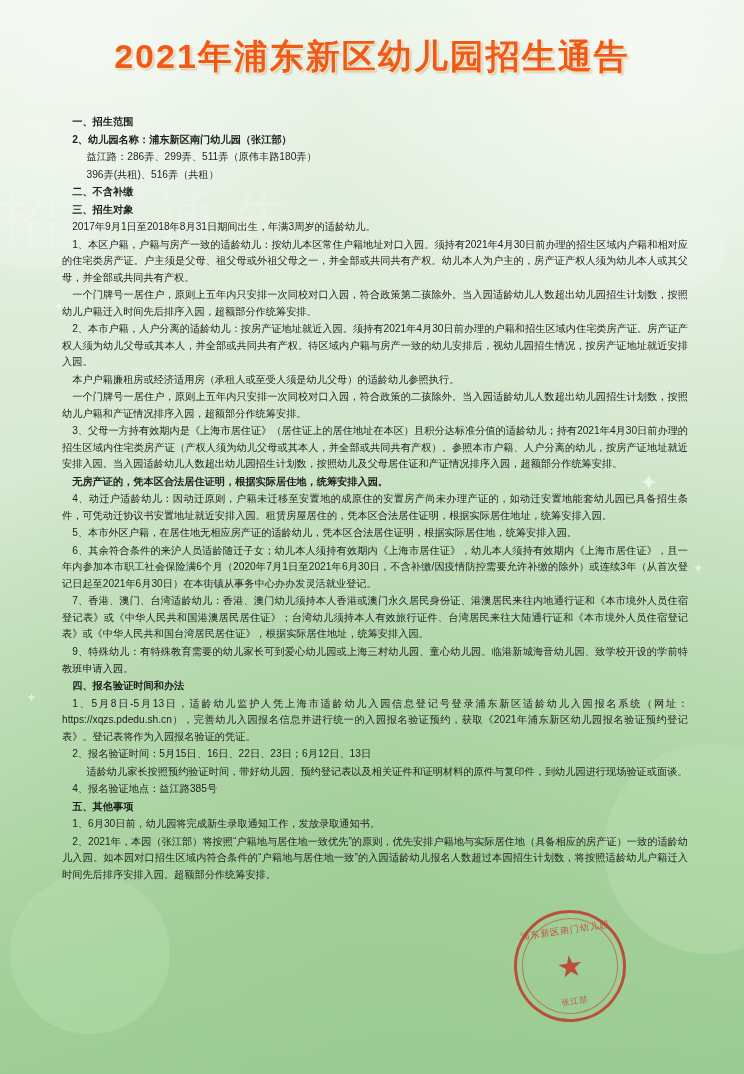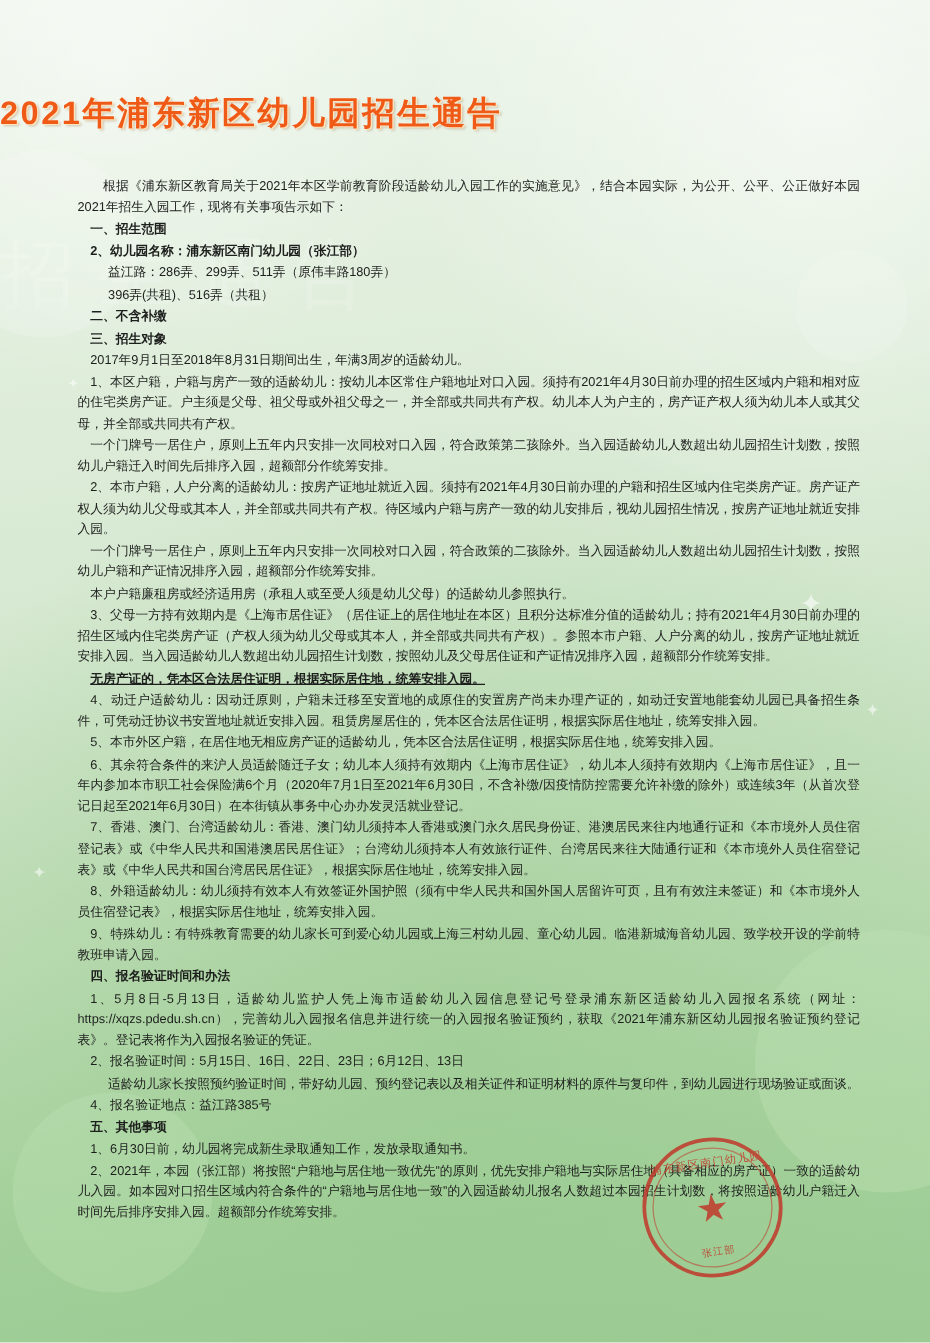--- a/index.html
+++ b/index.html
@@ -57,22 +57,23 @@
     color: rgba(255,255,255,0.16);
     letter-spacing: 18px;
     font-family: "Liberation Serif", serif;
     pointer-events: none;
     user-select: none;
   }
 
   .title {
     position: relative;
     margin: 0;
-    padding: 73px 0 6px 0;
-    font-size: 26px;
+    padding: 34px 0 6px 0;
+    text-align: center;
+    font-size: 34px;
     font-weight: bold;
     letter-spacing: 2px;
     font-family: "Liberation Sans", sans-serif;
     color: #ef5a16;
     text-shadow:
       0 0 1px #ffffff,
       1px 1px 0 #ffe2b0,
       2px 2px 2px rgba(120,50,0,0.25);
   }
 
@@ -95,21 +96,21 @@
     font-weight: bold;
     text-indent: 1em;
   }
   .sub {
     text-indent: 1em;
   }
   .sub2 {
     text-indent: 2.4em;
   }
   .b { font-weight: bold; }
-  .u { text-decoration: underline; }
+  .u { }
   .kname { font-weight: bold; }
 
   .seal {
     position: absolute;
     right: 118px;
     bottom: 52px;
     width: 112px;
     height: 112px;
     border: 3px solid #c0392b;
     border-radius: 50%;
@@ -168,43 +169,41 @@
   <div class="star s1">✦</div>
   <div class="star s2">✦</div>
   <div class="star s3">✦</div>
   <div class="star s4">✦</div>
   <div class="watermark">招生通告</div>
 
   <h1 class="title">2021年浦东新区幼儿园招生通告</h1>
 
   <div class="content">
 
-    <p class="indent2">根据《浦东新区教育局关于2021年本区学前教育阶段适龄幼儿入园工作的实施意见》，结合本园实际，为公开、公平、公正做好本园2021年招生入园工作，现将有关事项告示如下：</p>
 
     <p class="sect">一、招生范围</p>
     <p class="sub"><span class="kname">2、幼儿园名称：浦东新区南门幼儿园（张江部）</span></p>
     <p class="sub2">益江路：286弄、299弄、511弄（原伟丰路180弄）</p>
     <p class="sub2">396弄(共租)、516弄（共租）</p>
 
     <p class="sect">二、不含补缴</p>
 
     <p class="sect">三、招生对象</p>
     <p class="sub">2017年9月1日至2018年8月31日期间出生，年满3周岁的适龄幼儿。</p>
     <p class="sub">1、本区户籍，户籍与房产一致的适龄幼儿：按幼儿本区常住户籍地址对口入园。须持有2021年4月30日前办理的招生区域内户籍和相对应的住宅类房产证。户主须是父母、祖父母或外祖父母之一，并全部或共同共有产权。幼儿本人为户主的，房产证产权人须为幼儿本人或其父母，并全部或共同共有产权。</p>
     <p class="sub">一个门牌号一居住户，原则上五年内只安排一次同校对口入园，符合政策第二孩除外。当入园适龄幼儿人数超出幼儿园招生计划数，按照幼儿户籍迁入时间先后排序入园，超额部分作统筹安排。</p>
     <p class="sub">2、本市户籍，人户分离的适龄幼儿：按房产证地址就近入园。须持有2021年4月30日前办理的户籍和招生区域内住宅类房产证。房产证产权人须为幼儿父母或其本人，并全部或共同共有产权。待区域内户籍与房产一致的幼儿安排后，视幼儿园招生情况，按房产证地址就近安排入园。</p>
+    <p class="sub">本户户籍廉租房或经济适用房（承租人或至受人须是幼儿父母）的适龄幼儿参照执行。</p>
     <p class="sub">一个门牌号一居住户，原则上五年内只安排一次同校对口入园，符合政策的二孩除外。当入园适龄幼儿人数超出幼儿园招生计划数，按照幼儿户籍和产证情况排序入园，超额部分作统筹安排。</p>
-    <p class="sub">本户户籍廉租房或经济适用房（承租人或至受人须是幼儿父母）的适龄幼儿参照执行。</p>
     <p class="sub">3、父母一方持有效期内是《上海市居住证》（居住证上的居住地址在本区）且积分达标准分值的适龄幼儿；持有2021年4月30日前办理的招生区域内住宅类房产证（产权人须为幼儿父母或其本人，并全部或共同共有产权）。参照本市户籍、人户分离的幼儿，按房产证地址就近安排入园。当入园适龄幼儿人数超出幼儿园招生计划数，按照幼儿及父母居住证和产证情况排序入园，超额部分作统筹安排。</p>
     <p class="sub b u">无房产证的，凭本区合法居住证明，根据实际居住地，统筹安排入园。</p>
     <p class="sub">4、动迁户适龄幼儿：因动迁原则，户籍未迁移至安置地的成原住的安置房产尚未办理产证的，如动迁安置地能套幼儿园已具备招生条件，可凭动迁协议书安置地址就近安排入园。租赁房屋居住的，凭本区合法居住证明，根据实际居住地址，统筹安排入园。</p>
     <p class="sub">5、本市外区户籍，在居住地无相应房产证的适龄幼儿，凭本区合法居住证明，根据实际居住地，统筹安排入园。</p>
     <p class="sub">6、其余符合条件的来沪人员适龄随迁子女；幼儿本人须持有效期内《上海市居住证》，幼儿本人须持有效期内《上海市居住证》，且一年内参加本市职工社会保险满6个月（2020年7月1日至2021年6月30日，不含补缴/因疫情防控需要允许补缴的除外）或连续3年（从首次登记日起至2021年6月30日）在本街镇从事务中心办办发灵活就业登记。</p>
     <p class="sub">7、香港、澳门、台湾适龄幼儿：香港、澳门幼儿须持本人香港或澳门永久居民身份证、港澳居民来往内地通行证和《本市境外人员住宿登记表》或《中华人民共和国港澳居民居住证》；台湾幼儿须持本人有效旅行证件、台湾居民来往大陆通行证和《本市境外人员住宿登记表》或《中华人民共和国台湾居民居住证》，根据实际居住地址，统筹安排入园。</p>
-    <p class="sub">8、外籍适龄幼儿：幼儿须持有效本人有效签证外国护照（须有中华人民共和国外国人居留许可页，且有有效注未签证）和《本市境外人员住宿登记表》，根据实际居住地址，统筹安排入园。</p>
     <p class="sub">9、特殊幼儿：有特殊教育需要的幼儿家长可到爱心幼儿园或上海三村幼儿园、童心幼儿园。临港新城海音幼儿园、致学校开设的学前特教班申请入园。</p>
 
     <p class="sect">四、报名验证时间和办法</p>
     <p class="sub">1、5月8日-5月13日，适龄幼儿监护人凭上海市适龄幼儿入园信息登记号登录浦东新区适龄幼儿入园报名系统（网址：https://xqzs.pdedu.sh.cn），完善幼儿入园报名信息并进行统一的入园报名验证预约，获取《2021年浦东新区幼儿园报名验证预约登记表》。登记表将作为入园报名验证的凭证。</p>
     <p class="sub">2、报名验证时间：5月15日、16日、22日、23日；6月12日、13日</p>
     <p class="sub2">适龄幼儿家长按照预约验证时间，带好幼儿园、预约登记表以及相关证件和证明材料的原件与复印件，到幼儿园进行现场验证或面谈。</p>
     <p class="sub"><span>4、报名验证地点：益江路385号</span></p>
 
     <p class="sect">五、其他事项</p>
     <p class="sub">1、6月30日前，幼儿园将完成新生录取通知工作，发放录取通知书。</p>

